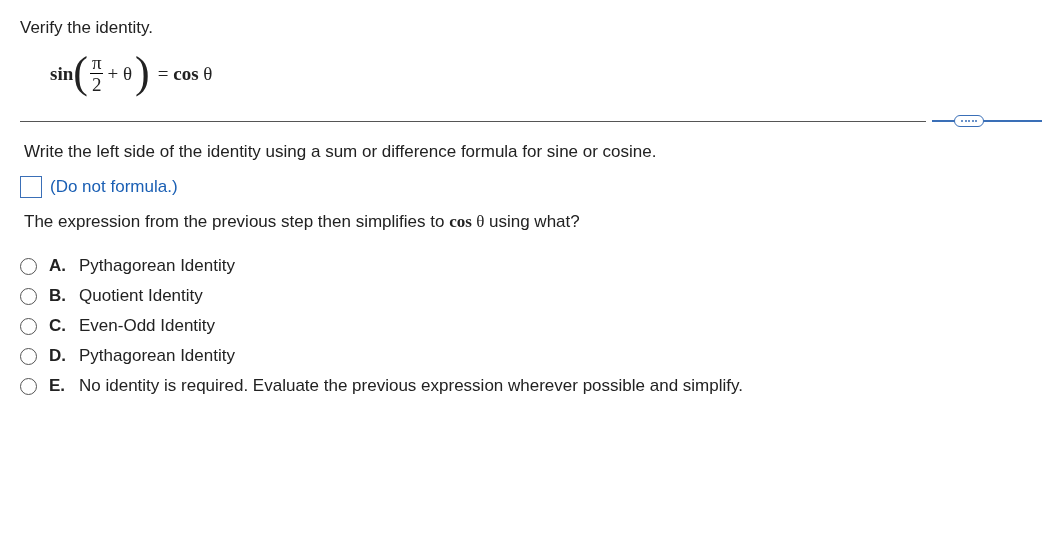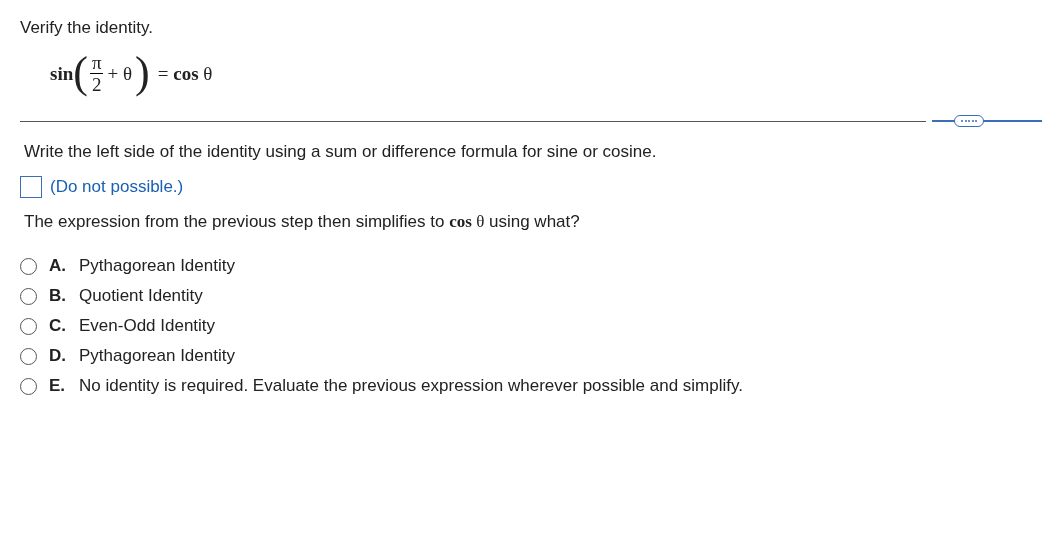--- a/index.html
+++ b/index.html
@@ -152,21 +152,21 @@
           <span class="dot"></span>
       </div>
     </div>
   </div>
 </div>
 
 <div class="step-text">Write the left side of the identity using a sum or difference formula for sine or cosine.</div>
 
 <div class="input-row">
   <input type="text" class="answer-box" style="">
-  <span class="hint">(Do not possible.)</span>
+  <span class="hint">(Do not formula.)</span>
 </div>
 
 <div class="step-text">
   <span>The expression from the previous step then simplifies to </span><span class="inline-cos">cos</span><span class="inline-theta"> θ</span><span> using what?</span>
 </div>
 
 <div class="choices">
   <div class="choice-row">
     <div class="radio"></div>
     <span class="choice-label">A.</span>

